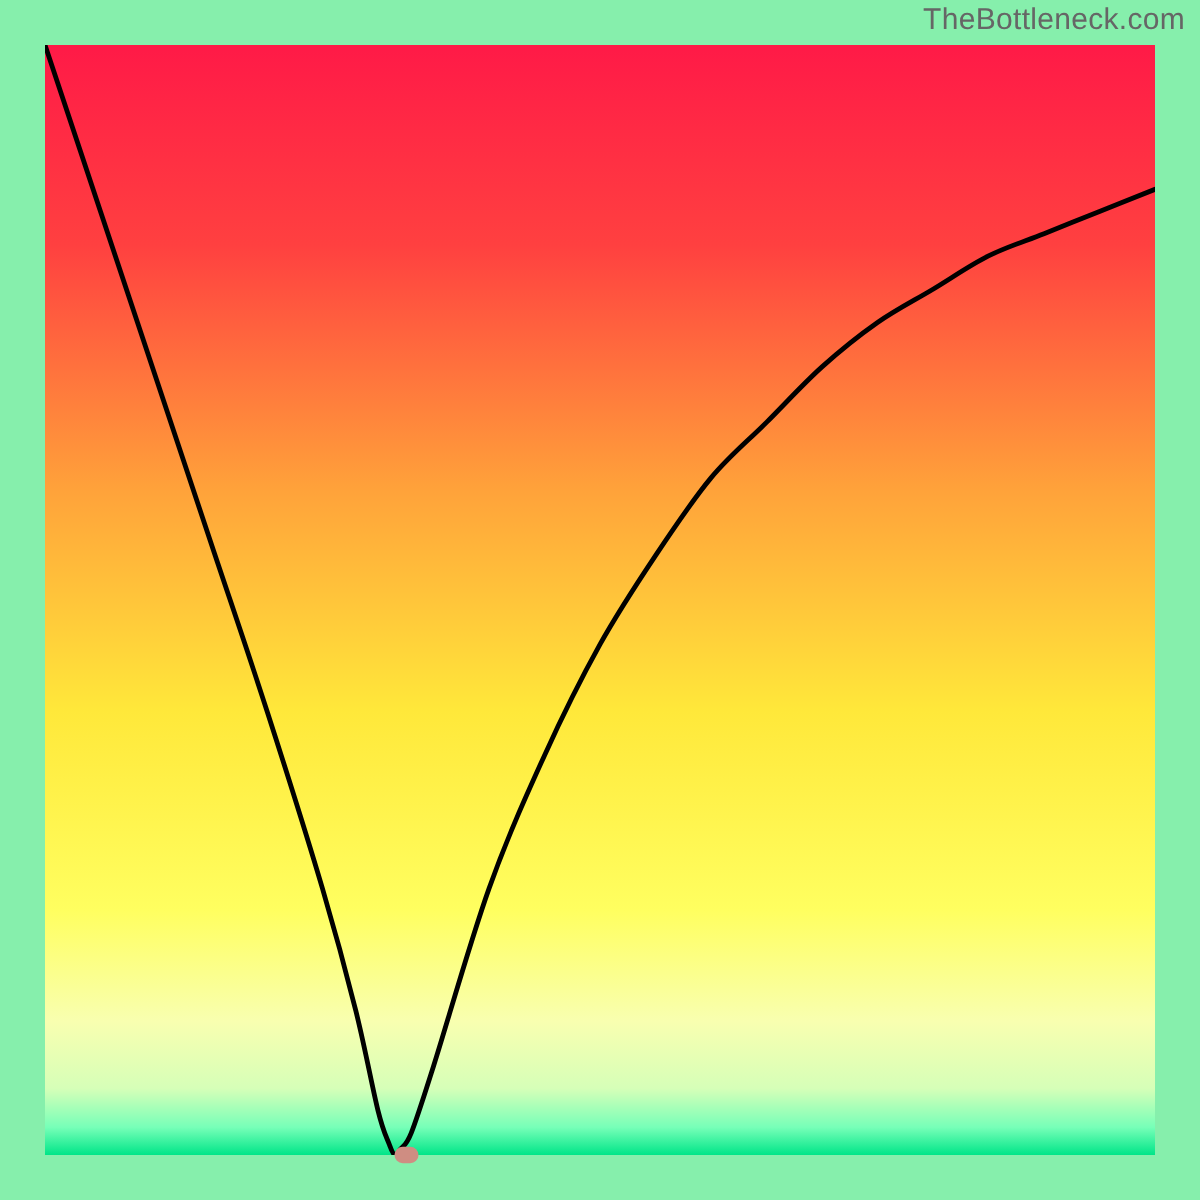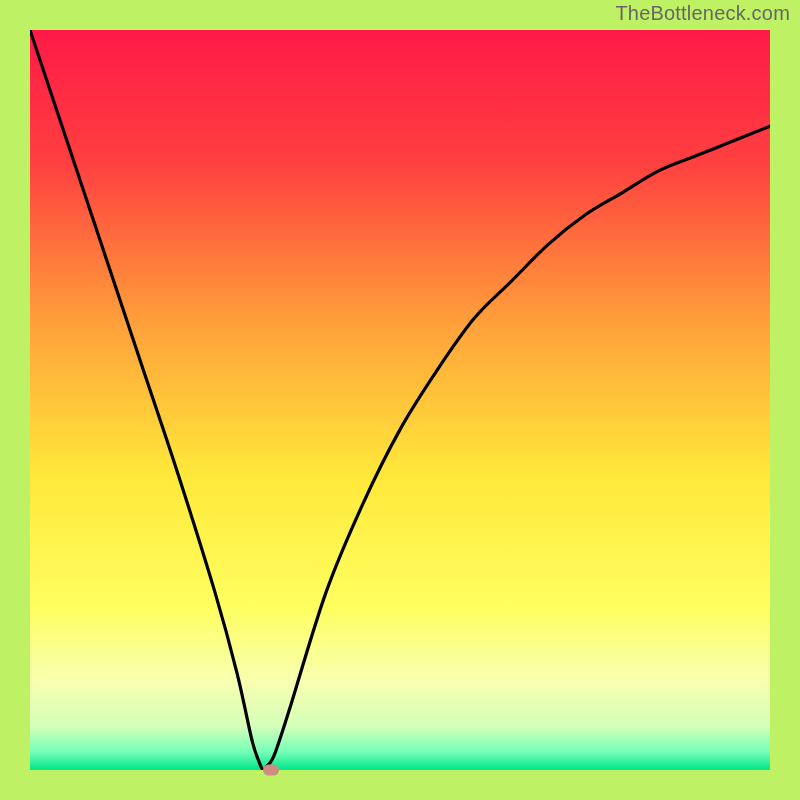--- a/index.html
+++ b/index.html
@@ -8,21 +8,21 @@
     width: 800px;
     height: 800px;
     background: #000;
     font-family: Arial, Helvetica, sans-serif;
     overflow: hidden;
   }
   .frame {
     position: relative;
     width: 800px;
     height: 800px;
-    background: #bef264;
+    background: #86efac;
   }
   .watermark {
     position: absolute;
     top: 2px;
     right: 10px;
     color: #666;
     font-size: 20px;
     font-weight: 500;
     letter-spacing: 0.2px;
     z-index: 5;

